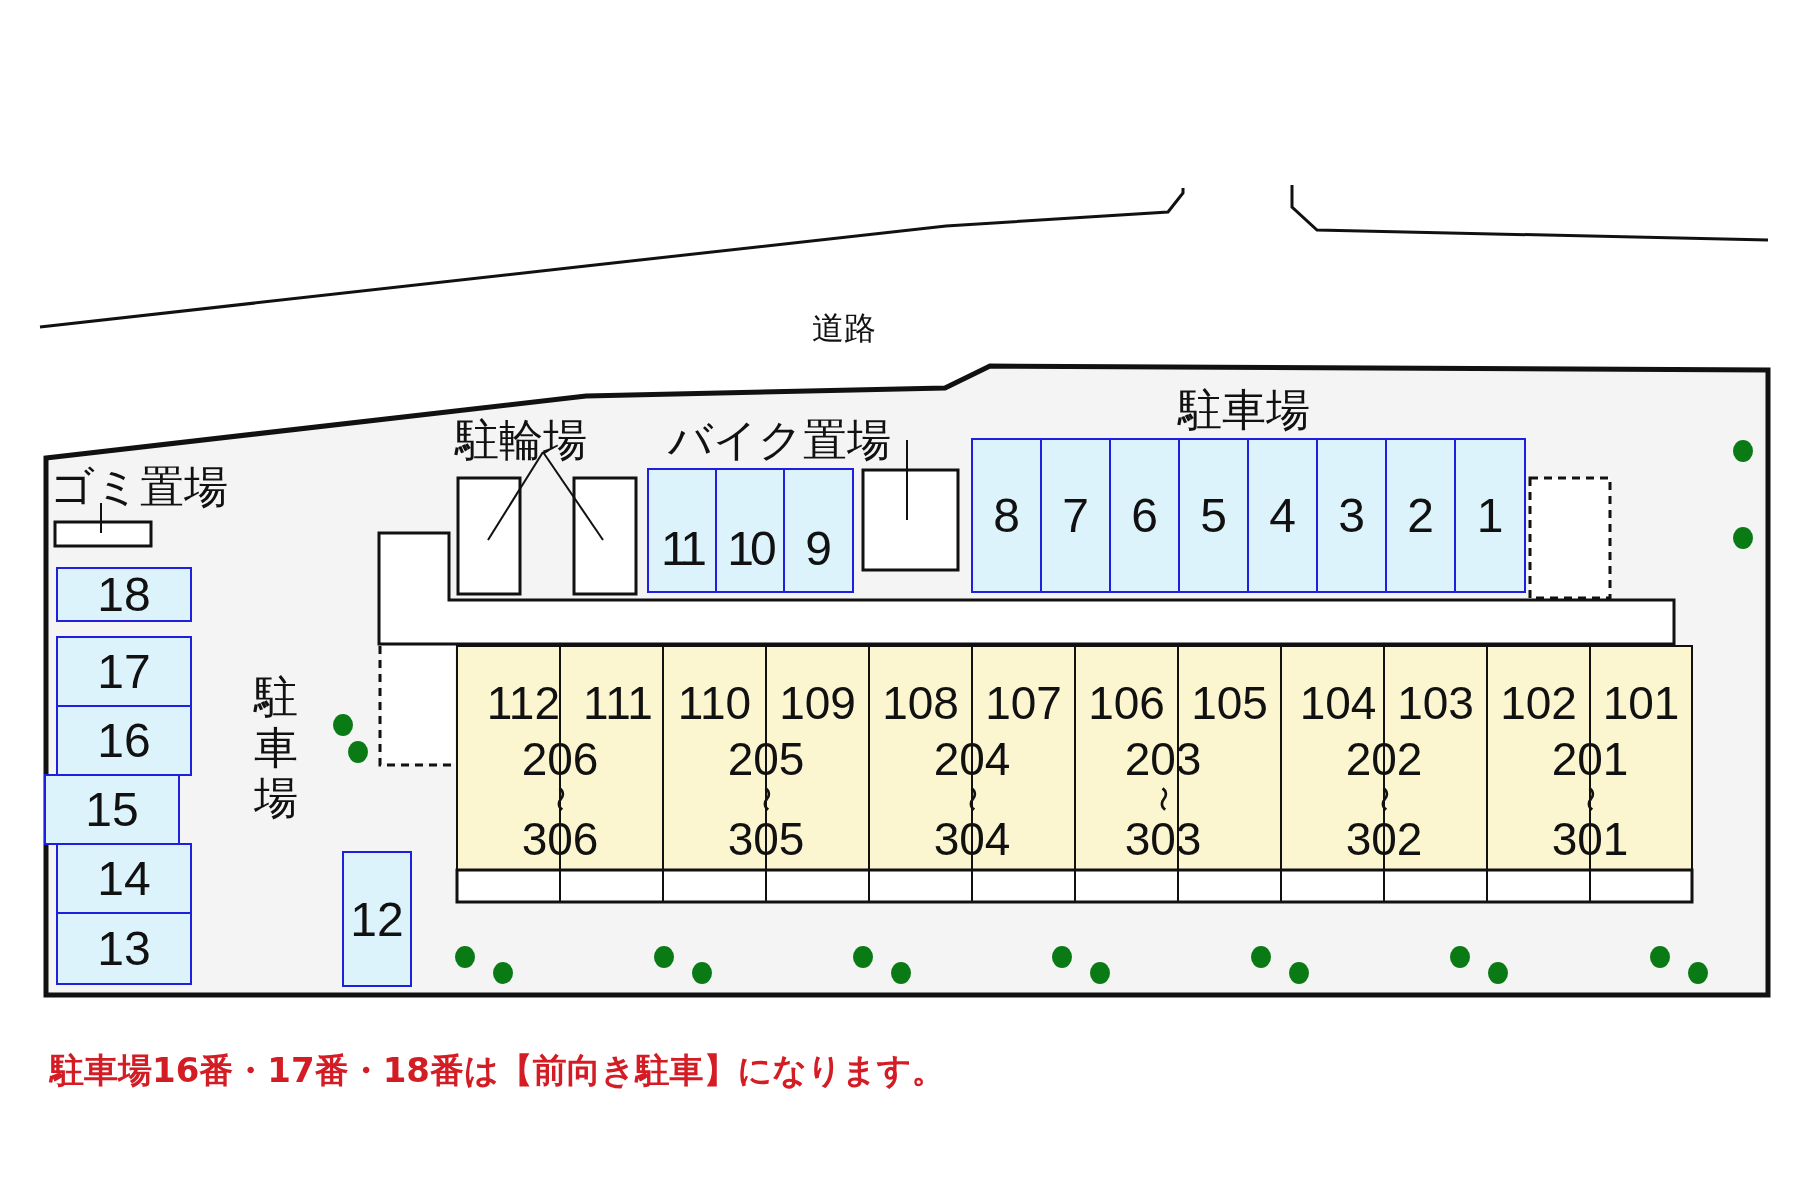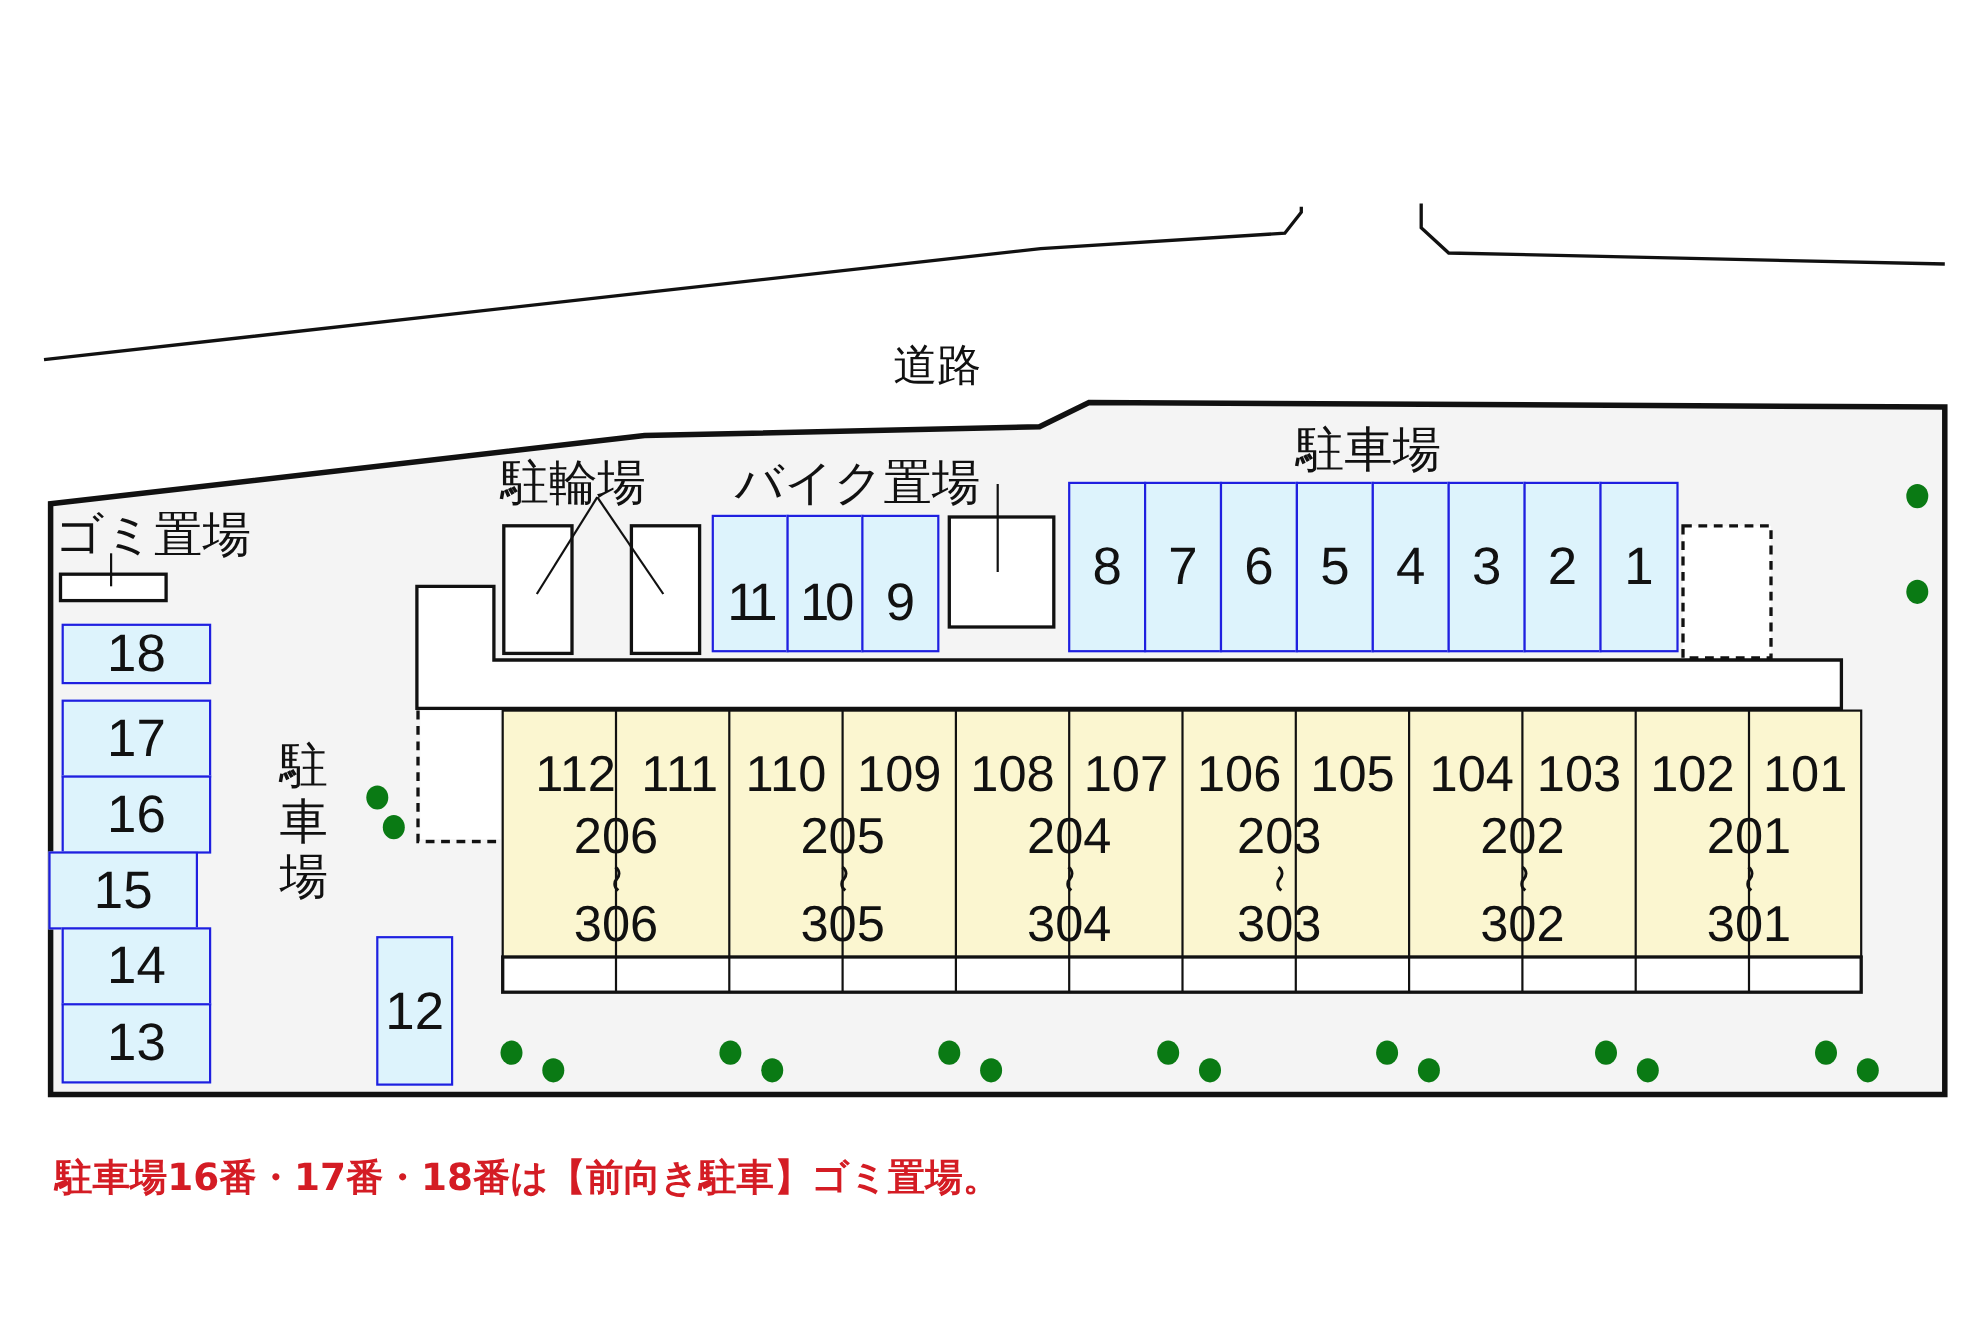--- a/index.html
+++ b/index.html
@@ -1,20 +1,20 @@
 <!DOCTYPE html>
 <html><head>
 <meta charset="utf-8">
 <style>
   html, body { margin:0; padding:0; background:#ffffff; }
   body { width:1800px; height:1200px; position:relative; overflow:hidden;
          font-family:"DejaVu Sans", "Liberation Sans", sans-serif; }
   #plan { position:absolute; left:0; top:0; width:1800px; height:1200px; }
   .lbl { position:absolute; color:#111; white-space:nowrap; line-height:1; }
-  .road-label { font-size:40px; }
+  .road-label { font-size:32px; }
   .area-label { font-size:44px; }
   .spot { position:absolute; box-sizing:border-box; background:#ddf3fc; border:2px solid #1f1fe0;
           display:flex; align-items:center; justify-content:center; color:#111;
           font-family:"Liberation Sans", sans-serif; font-size:48px; }
   .unit { position:absolute; box-sizing:border-box; color:#111; font-family:"Liberation Sans", sans-serif;
           font-size:46px; text-align:center; line-height:1; }
   .note { position:absolute; left:50px; top:1048px; color:#d41c24; font-size:34px; font-weight:bold;
           white-space:nowrap; font-family:"DejaVu Sans", sans-serif; }
   .tree { position:absolute; width:20px; height:22px; border-radius:50%; background:#0a7a14; }
 </style>
@@ -152,13 +152,13 @@
 <div class="tree" style="left:891px; top:962px;"></div>
 <div class="tree" style="left:1052px; top:946px;"></div>
 <div class="tree" style="left:1090px; top:962px;"></div>
 <div class="tree" style="left:1251px; top:946px;"></div>
 <div class="tree" style="left:1289px; top:962px;"></div>
 <div class="tree" style="left:1450px; top:946px;"></div>
 <div class="tree" style="left:1488px; top:962px;"></div>
 <div class="tree" style="left:1650px; top:946px;"></div>
 <div class="tree" style="left:1688px; top:962px;"></div>
 
-<div class="note">駐車場16番・17番・18番は【前向き駐車】ゴミ置場。</div>
+<div class="note">駐車場16番・17番・18番は【前向き駐車】になります。</div>
 
 </body></html>

